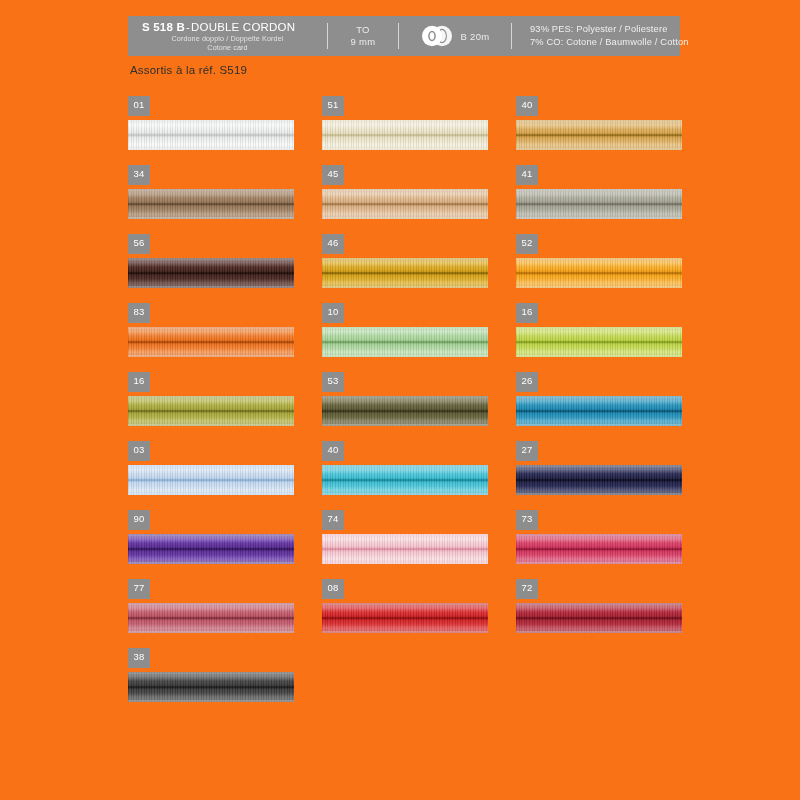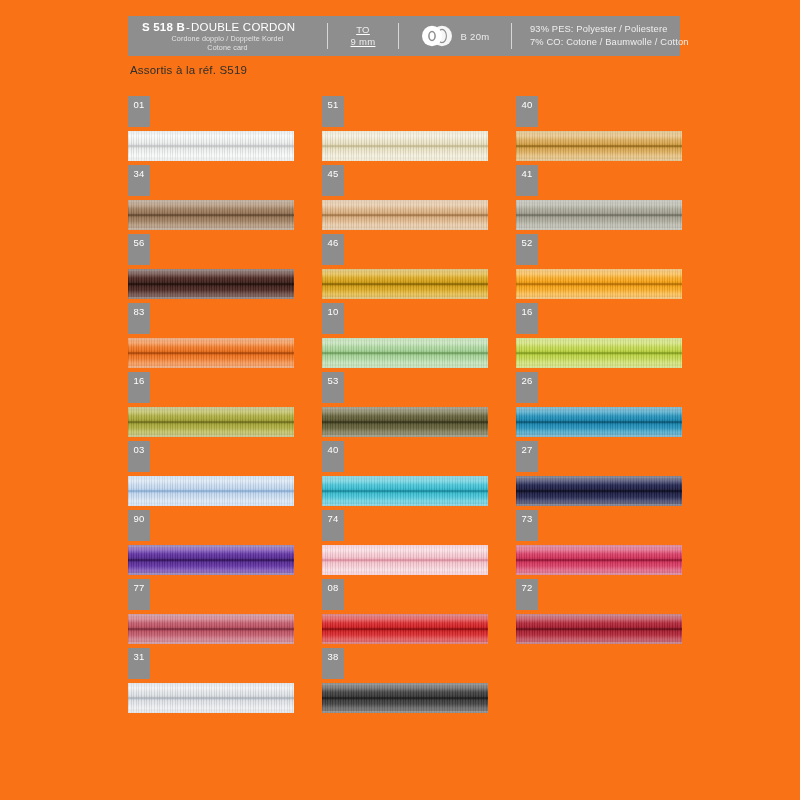--- a/index.html
+++ b/index.html
@@ -70,21 +70,20 @@
   .ref-sub {
     font-size: 7.2px;
     color: #e2e2e2;
     line-height: 9px;
     text-align: center;
     width: 171px;
     letter-spacing: 0.1px;
   }
   .hdr-width {
     flex: 0 0 70px;
-    text-decoration: underline;
   }
   .hdr-width .w-top,
   .hdr-width .w-bot {
     font-size: 9.5px;
     color: #ececec;
     line-height: 12px;
     letter-spacing: 0.3px;
   }
   .hdr-spool {
     flex: 0 0 112px;
@@ -139,21 +138,21 @@
   .cell {
     width: 172px;
     margin-right: 22px;
     position: relative;
   }
   .cell:last-child {
     margin-right: 0;
   }
   .badge {
     width: 22px;
-    height: 31px;
+    height: 20px;
     background: #8d8d8d;
     color: #ffffff;
     font-size: 9.5px;
     line-height: 17px;
     text-align: center;
     letter-spacing: 0.3px;
   }
   .cord-wrap {
     margin-top: 4px;
     width: 166px;
@@ -585,33 +584,20 @@
               <div class="hl-bot"></div>
               <div class="seam" style="background: rgb(87, 10, 20);"></div>
               <div class="edge-top"></div>
               <div class="edge-bot"></div>
             </div>
           </div>
         </div>
       </div>
       <div class="grid-row">
         <div class="cell">
-          <div class="badge" style="background: rgb(141, 141, 141);">31</div>
-          <div class="cord-wrap">
-            <div class="cord" style="background: linear-gradient(rgb(200, 205, 211) 0%, rgb(238, 240, 242) 16%, rgb(223, 226, 230) 40%, rgb(200, 205, 211) 50%, rgb(223, 226, 230) 60%, rgb(238, 240, 242) 84%, rgb(200, 205, 211) 100%);">
-              <div class="weave"></div>
-              <div class="hl-top"></div>
-              <div class="hl-bot"></div>
-              <div class="seam" style="background: rgb(163, 170, 178);"></div>
-              <div class="edge-top"></div>
-              <div class="edge-bot"></div>
-            </div>
-          </div>
-        </div>
-        <div class="cell">
           <div class="badge" style="background: rgb(141, 141, 141);">38</div>
           <div class="cord-wrap">
             <div class="cord" style="background: linear-gradient(rgb(42, 42, 42) 0%, rgb(83, 83, 83) 16%, rgb(60, 60, 60) 40%, rgb(42, 42, 42) 50%, rgb(60, 60, 60) 60%, rgb(83, 83, 83) 84%, rgb(42, 42, 42) 100%);">
               <div class="weave"></div>
               <div class="hl-top"></div>
               <div class="hl-bot"></div>
               <div class="seam" style="background: rgb(22, 22, 22);"></div>
               <div class="edge-top"></div>
               <div class="edge-bot"></div>
             </div>

